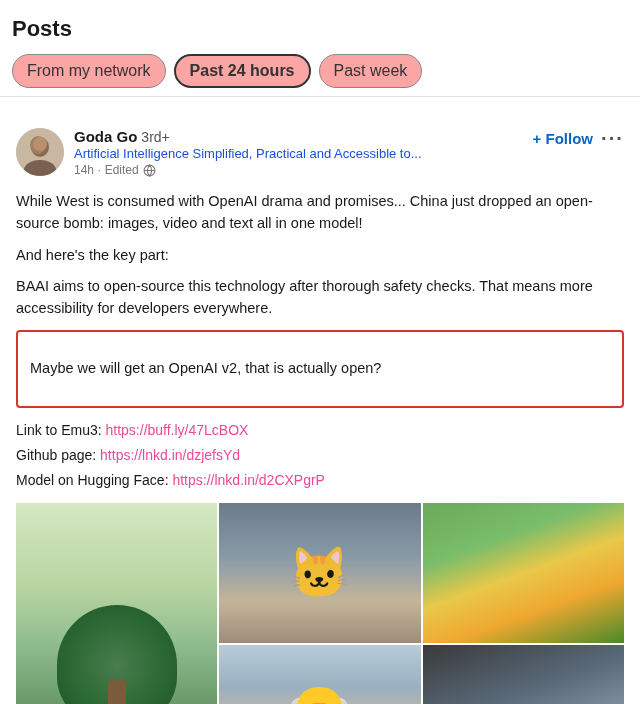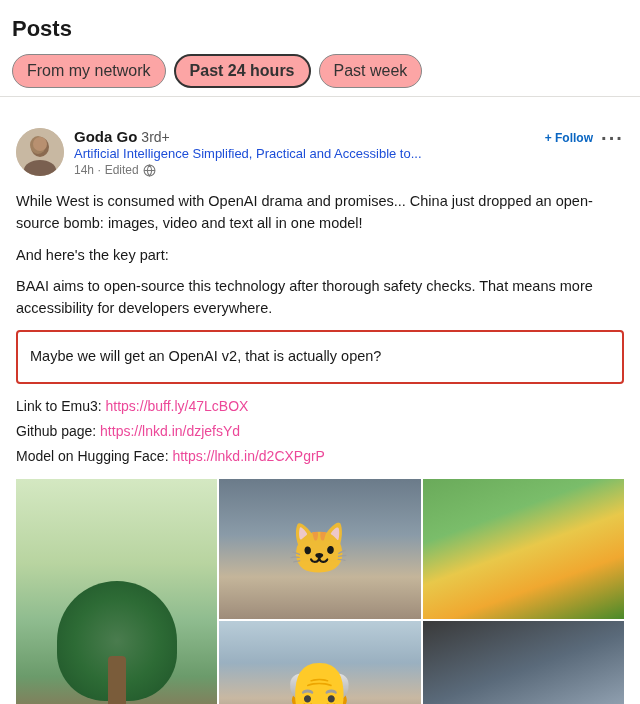--- a/index.html
+++ b/index.html
@@ -116,21 +116,21 @@
       gap: 8px;
       flex-shrink: 0;
     }
     .follow-btn {
       display: flex;
       align-items: center;
       gap: 4px;
       background: none;
       border: none;
       color: #0a66c2;
-      font-size: 12px;
+      font-size: 15px;
       font-weight: 600;
       cursor: pointer;
     }
     .more-btn {
       background: none;
       border: none;
       cursor: pointer;
       color: #555;
       font-size: 20px;
       font-weight: 700;
@@ -142,21 +142,21 @@
     }
     .post-text {
       font-size: 14.5px;
       color: #191919;
       line-height: 1.5;
       margin-bottom: 10px;
     }
     .highlighted-box {
       border: 2px solid #d0372a;
       border-radius: 4px;
-      padding: 14px 12px;
+      padding: 26px 12px;
       margin: 10px 0;
       font-size: 14.5px;
       color: #191919;
       line-height: 1.5;
     }
     .links-section {
       font-size: 14px;
       color: #191919;
       line-height: 1.8;
       margin: 8px 0;

